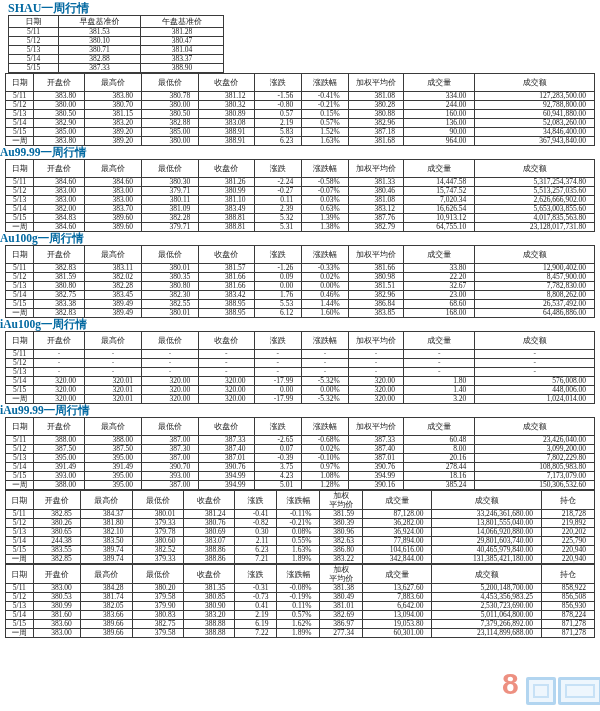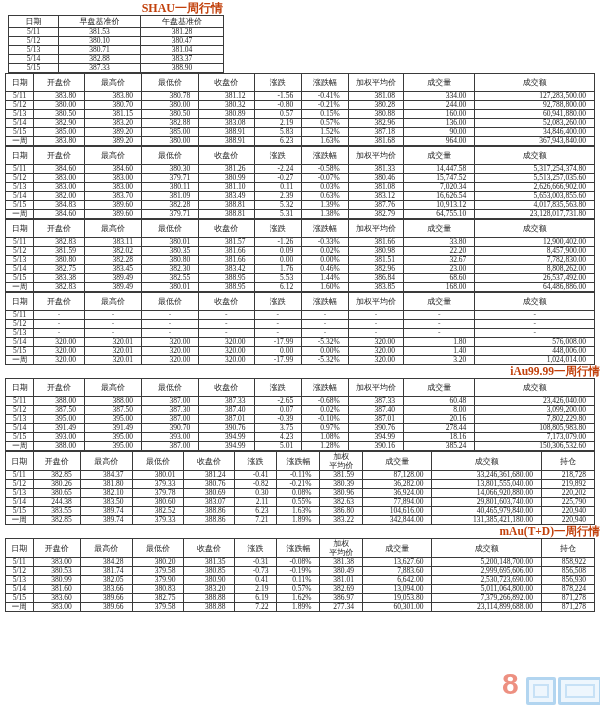--- a/index.html
+++ b/index.html
@@ -7,25 +7,25 @@
     position:relative;
     width:600px; height:711px;
     background:#ffffff;
     color:#1f1f1f;
     font-family:"Liberation Serif", "DejaVu Serif", serif;
     overflow:hidden;
   }
   #tables-root { padding-top:2px; }
   .tbl-section { margin:0 auto; }
   .tbl-title {
-    text-align:right;
+    text-align:left;
     font-weight:bold;
     font-size:11.5px;
     line-height:13px;
-    color:#c2410c;
+    color:#0369a1;
     white-space:nowrap;
   }
   table {
     border-collapse:collapse;
     table-layout:fixed;
     margin:0 auto;
     border-radius:13px;
   }
   th, td {
     border:1px solid #3a3a3a;
@@ -221,20 +221,21 @@
               <td>6.23</td>
               <td>1.63%</td>
               <td>381.68</td>
               <td>964.00</td>
               <td>367,943,840.00</td>
             </tr>
           </tbody>
         </table>
       </section>
       <section class="tbl-section wide">
+        <div class="tbl-title">Au99.99一周行情</div>
         <table>
           <colgroup>
             <col style="width: 4.8%;">
             <col style="width: 8.6%;">
             <col style="width: 9.7%;">
             <col style="width: 9.7%;">
             <col style="width: 9.4%;">
             <col style="width: 8.1%;">
             <col style="width: 7.9%;">
             <col style="width: 9.4%;">
@@ -325,20 +326,21 @@
               <td>5.31</td>
               <td>1.38%</td>
               <td>382.79</td>
               <td>64,755.10</td>
               <td>23,128,017,731.80</td>
             </tr>
           </tbody>
         </table>
       </section>
       <section class="tbl-section wide">
+        <div class="tbl-title">Au100g一周行情</div>
         <table>
           <colgroup>
             <col style="width: 4.8%;">
             <col style="width: 8.6%;">
             <col style="width: 9.7%;">
             <col style="width: 9.7%;">
             <col style="width: 9.4%;">
             <col style="width: 8.1%;">
             <col style="width: 7.9%;">
             <col style="width: 9.4%;">
@@ -429,20 +431,21 @@
               <td>6.12</td>
               <td>1.60%</td>
               <td>383.85</td>
               <td>168.00</td>
               <td>64,486,886.00</td>
             </tr>
           </tbody>
         </table>
       </section>
       <section class="tbl-section wide">
+        <div class="tbl-title">iAu100g一周行情</div>
         <table>
           <colgroup>
             <col style="width: 4.8%;">
             <col style="width: 8.6%;">
             <col style="width: 9.7%;">
             <col style="width: 9.7%;">
             <col style="width: 9.4%;">
             <col style="width: 8.1%;">
             <col style="width: 7.9%;">
             <col style="width: 9.4%;">
@@ -751,21 +754,20 @@
               <td>1.89%</td>
               <td>383.22</td>
               <td>342,844.00</td>
               <td>131,385,421,180.00</td>
               <td>220,940</td>
             </tr>
           </tbody>
         </table>
       </section>
       <section class="tbl-section wide-oi">
-        <div class="tbl-title">mAu(T+D)一周行情</div>
         <table>
           <colgroup>
             <col style="width: 4.7%;">
             <col style="width: 8%;">
             <col style="width: 8.8%;">
             <col style="width: 8.8%;">
             <col style="width: 8.5%;">
             <col style="width: 7.3%;">
             <col style="width: 7.3%;">
             <col style="width: 7.2%;">
@@ -806,21 +808,21 @@
             <tr>
               <td class="date">5/12</td>
               <td>380.53</td>
               <td>381.74</td>
               <td>379.58</td>
               <td>380.85</td>
               <td>-0.73</td>
               <td>-0.19%</td>
               <td>380.49</td>
               <td>7,883.60</td>
-              <td>2,999,695,606.00</td>
+              <td>4,453,356,983.25</td>
               <td>856,508</td>
             </tr>
             <tr>
               <td class="date">5/13</td>
               <td>380.99</td>
               <td>382.05</td>
               <td>379.90</td>
               <td>380.90</td>
               <td>0.41</td>
               <td>0.11%</td>

